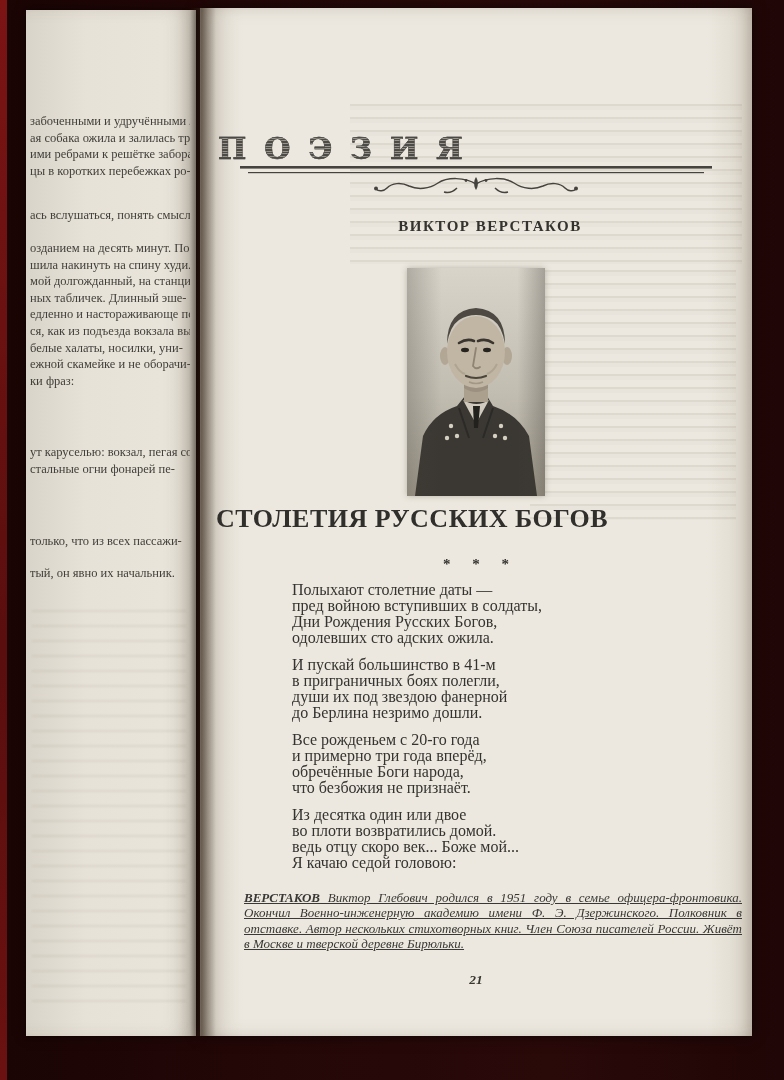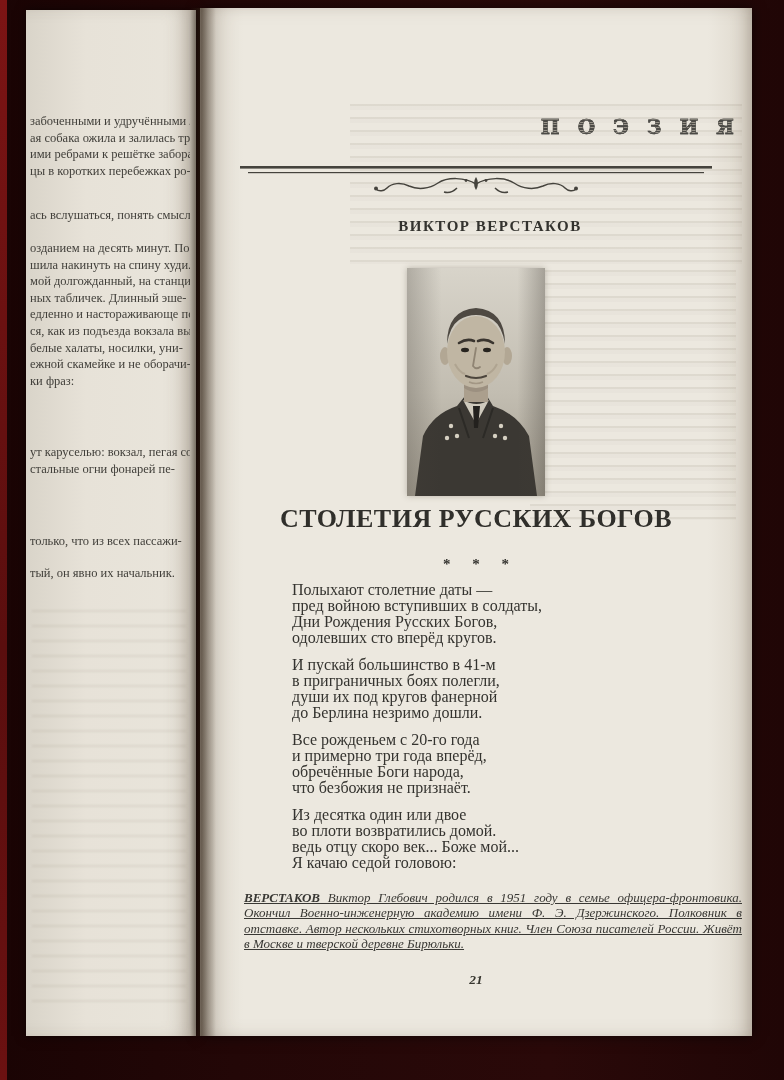--- a/index.html
+++ b/index.html
@@ -47,45 +47,45 @@
                 0 0 12px rgba(0,0,0,0.6);
   }
   .bleed {
     position: absolute; pointer-events: none;
     background: repeating-linear-gradient(180deg, rgba(128,116,98,0.13) 0 2px, rgba(128,116,98,0.03) 2px 6px, transparent 6px 13px);
     filter: blur(0.7px);
   }
   .bleed-a { left: 150px; top: 96px; width: 392px; height: 160px; }
   .bleed-b { left: 330px; top: 262px; width: 206px; height: 250px; }
   .section-title {
-    position: absolute; top: 107px; left: 0; width: 100%;
-    text-align: right;
+    position: absolute; top: 123px; left: 0; width: 100%;
+    text-align: left;
     font-family: "DejaVu Serif", serif;
-    font-weight: bold; font-size: 20px;
+    font-weight: bold; font-size: 30px;
     letter-spacing: 18px; text-indent: 18px;
     background: repeating-linear-gradient(180deg, #4c4b47 0 1.6px, #99948a 1.6px 2.6px);
     -webkit-background-clip: text; background-clip: text;
     color: transparent;
     -webkit-text-stroke: 0.5px #454440;
   }
   .ornament { position: absolute; top: 154px; left: 39px; width: 474px; height: 38px; }
   .author-name {
     position: absolute; top: 210px; left: 0; width: 100%;
     text-align: center; font-weight: bold; font-size: 15px; letter-spacing: 1.5px;
     color: #33322e;
     padding-left: 28px;
   }
   .portrait {
     position: absolute; top: 260px; left: 50%; transform: translateX(-50%);
     width: 138px; height: 228px;
     box-shadow: 0 0 6px rgba(90,80,65,0.35);
   }
   .poem-title {
-    position: absolute; top: 496px; left: 0; width: 100%;
-    text-align: center; font-weight: bold; font-size: 26px; letter-spacing: 0.5px;
+    position: absolute; top: 496px; left: 16px; width: 100%;
+    text-align: left; font-weight: bold; font-size: 26px; letter-spacing: 0.5px;
     color: #302f2b;
   }
   .separator {
     position: absolute; top: 548px; left: 0; width: 100%;
     text-align: center; font-weight: bold; font-size: 15px; letter-spacing: 9px; text-indent: 9px;
     color: #33322e;
   }
   .poem { position: absolute; top: 574px; left: 92px; }
   .stanza { margin-bottom: 11px; }
   .poem-line { font-weight: normal; font-size: 16px; line-height: 16px; color: #34332f; white-space: nowrap; }
@@ -214,26 +214,26 @@
 
     <h3 class="poem-title">СТОЛЕТИЯ РУССКИХ БОГОВ</h3>
 
     <div class="separator">* * *</div>
 
     <div class="poem">
       <div class="stanza">
         <div class="poem-line">Полыхают столетние даты —</div>
         <div class="poem-line">пред войною вступивших в солдаты,</div>
         <div class="poem-line">Дни Рождения Русских Богов,</div>
-        <div class="poem-line">одолевших сто вперёд кругов.</div>
+        <div class="poem-line">одолевших сто адских ожила.</div>
       </div>
       <div class="stanza">
         <div class="poem-line">И пускай большинство в 41-м</div>
         <div class="poem-line">в приграничных боях полегли,</div>
-        <div class="poem-line">души их под кругов фанерной</div>
+        <div class="poem-line">души их под звездою фанерной</div>
         <div class="poem-line">до Берлина незримо дошли.</div>
       </div>
       <div class="stanza">
         <div class="poem-line">Все рожденьем с 20-го года</div>
         <div class="poem-line">и примерно три года вперёд,</div>
         <div class="poem-line">обречённые Боги народа,</div>
         <div class="poem-line">что безбожия не признаёт.</div>
       </div>
       <div class="stanza">
         <div class="poem-line">Из десятка один или двое</div>

